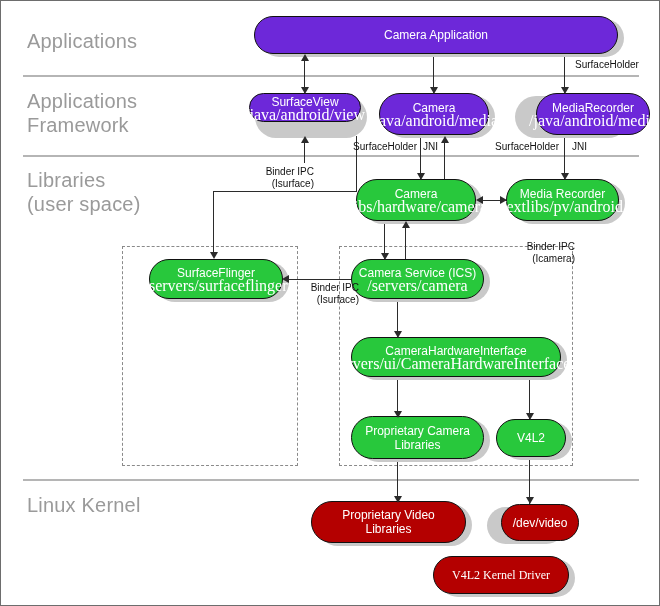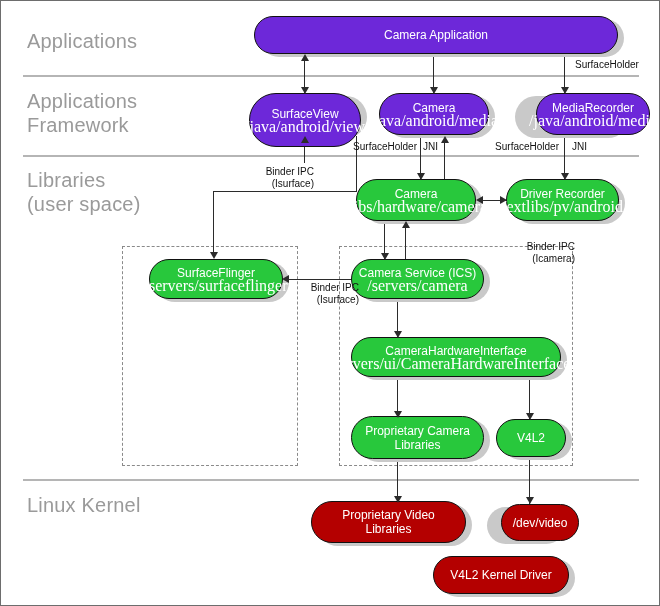--- a/index.html
+++ b/index.html
@@ -126,21 +126,21 @@
 
   <div class="ln lnv" style="left:528px;top:458px;height:45px;"></div>
   <div class="arr arr-d" style="left:525px;top:496px;"></div>
 
   <div class="shadow" style="left:259px;top:18px;width:364px;height:38px;"></div>
   <div class="node blue" style="left:253px;top:15px;width:364px;height:38px;">
     <span class="t1">Camera Application</span>
   </div>
 
   <div class="shadow" style="left:254px;top:95px;width:112px;height:42px;"></div>
-  <div class="node blue" style="left:248px;top:92px;width:112px;height:54px;align-items:center;">
+  <div class="node blue" style="left:248px;top:92px;width:112px;height:29px;align-items:center;">
     <span class="t1">SurfaceView</span>
     <span class="t2">/java/android/view</span>
   </div>
 
   <div class="shadow" style="left:384px;top:95px;width:110px;height:42px;"></div>
   <div class="node blue" style="left:378px;top:92px;width:110px;height:42px;">
     <span class="t1">Camera</span>
     <span class="t2">/java/android/media</span>
   </div>
 
@@ -151,21 +151,21 @@
   </div>
 
   <div class="shadow" style="left:361px;top:181px;width:120px;height:42px;"></div>
   <div class="node green" style="left:355px;top:178px;width:120px;height:42px;">
     <span class="t1">Camera</span>
     <span class="t2">/libs/hardware/camera</span>
   </div>
 
   <div class="shadow" style="left:511px;top:181px;width:113px;height:42px;"></div>
   <div class="node green" style="left:505px;top:178px;width:113px;height:42px;">
-    <span class="t1">Driver Recorder</span>
+    <span class="t1">Media Recorder</span>
     <span class="t2">/extlibs/pv/android</span>
   </div>
 
   <div class="shadow" style="left:154px;top:261px;width:134px;height:40px;"></div>
   <div class="node green" style="left:148px;top:258px;width:134px;height:40px;">
     <span class="t1">SurfaceFlinger</span>
     <span class="t2">/servers/surfaceflinger</span>
   </div>
 
   <div class="shadow" style="left:356px;top:261px;width:133px;height:40px;"></div>
@@ -196,17 +196,17 @@
     <span class="t1">Proprietary Video</span>
     <span class="t1">Libraries</span>
   </div>
 
   <div class="shadow" style="left:486px;top:506px;width:78px;height:37px;"></div>
   <div class="node red" style="left:500px;top:503px;width:78px;height:37px;">
     <span class="t1">/dev/video</span>
   </div>
 
   <div class="shadow" style="left:438px;top:558px;width:136px;height:38px;"></div>
-  <div class="node red" style="left:432px;top:555px;width:136px;height:38px;">
+  <div class="node red" style="left:432px;top:555px;width:136px;height:38px;font-family:Liberation Serif, serif;">
     <span class="t1">V4L2 Kernel Driver</span>
   </div>
 
 </div>
 
 </body></html>

